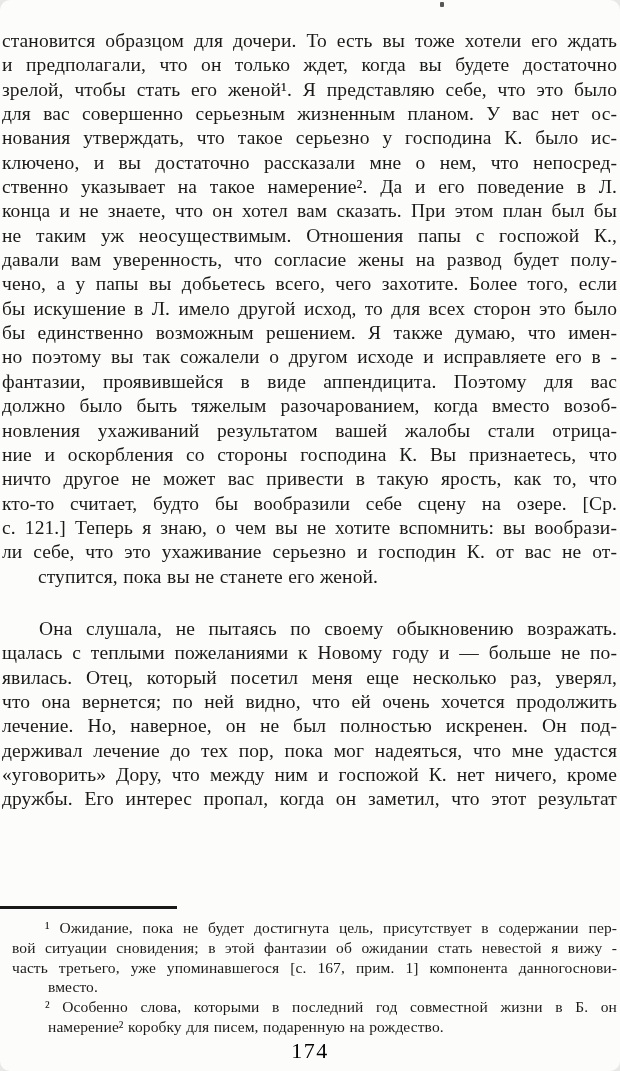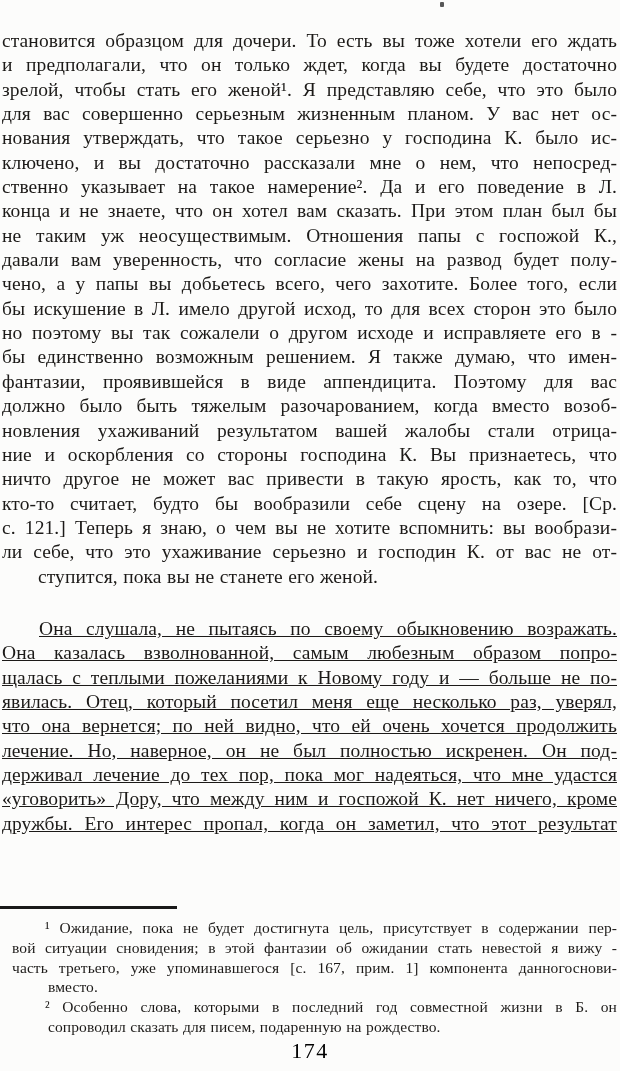--- a/index.html
+++ b/index.html
@@ -9,39 +9,40 @@
   }
   .page {
     position: relative;
     width: 620px;
     height: 1071px;
     margin: 0;
     background: #fcfcfb;
     color: #1c1a18;
     font-family: "Liberation Serif", "DejaVu Serif", serif;
     overflow: hidden;
+    border-radius: 10px;
   }
   .scan-speck {
     position: absolute;
     left: 440px;
     top: 2px;
     width: 4px;
     height: 5px;
     background: #3a3a3a;
     border-radius: 1px;
     opacity: 0.85;
   }
   .main-text {
     position: absolute;
     top: 29px;
     left: 2px;
     right: 3px;
   }
   .para { display: block; }
-  .main-text .para + .para { margin-top: 28px; text-decoration: underline; }
+  .main-text .para + .para { margin-top: 28px; }
   .line {
     display: block;
     text-align: justify;
     text-align-last: justify;
     font-size: 19.5px;
     line-height: 24.35px;
     letter-spacing: 0.1px;
     word-spacing: 0.5px;
     white-space: normal;
     overflow: hidden;
@@ -93,35 +94,34 @@
         <div class="line">зрелой, чтобы стать его женой¹. Я представляю себе, что это было</div>
         <div class="line">для вас совершенно серьезным жизненным планом. У вас нет ос-</div>
         <div class="line">нования утверждать, что такое серьезно у господина К. было ис-</div>
         <div class="line">ключено, и вы достаточно рассказали мне о нем, что непосред-</div>
         <div class="line">ственно указывает на такое намерение². Да и его поведение в Л.</div>
         <div class="line">конца и не знаете, что он хотел вам сказать. При этом план был бы</div>
         <div class="line">не таким уж неосуществимым. Отношения папы с госпожой К.,</div>
         <div class="line">давали вам уверенность, что согласие жены на развод будет полу-</div>
         <div class="line">чено, а у папы вы добьетесь всего, чего захотите. Более того, если</div>
         <div class="line">бы искушение в Л. имело другой исход, то для всех сторон это было</div>
+        <div class="line">бы единственно возможным решением. Я также думаю, что имен-</div>
         <div class="line">но поэтому вы так сожалели о другом исходе и исправляете его в -</div>
-        <div class="line">бы единственно возможным решением. Я также думаю, что имен-</div>
         <div class="line">фантазии, проявившейся в виде аппендицита. Поэтому для вас</div>
         <div class="line">должно было быть тяжелым разочарованием, когда вместо возоб-</div>
         <div class="line">новления ухаживаний результатом вашей жалобы стали отрица-</div>
         <div class="line">ние и оскорбления со стороны господина К. Вы признаетесь, что</div>
         <div class="line">ничто другое не может вас привести в такую ярость, как то, что</div>
         <div class="line">кто-то считает, будто бы вообразили себе сцену на озере. [Ср.</div>
         <div class="line">с. 121.] Теперь я знаю, о чем вы не хотите вспомнить: вы вообрази-</div>
         <div class="line">ли себе, что это ухаживание серьезно и господин К. от вас не от-</div>
         <div class="line nojust">ступится, пока вы не станете его женой.</div>
       </div>
       <div class="para">
         <div class="line indent">Она слушала, не пытаясь по своему обыкновению возражать.</div>
-        <div class="line">Она казалась взволнованной, самым любезным образом попро-</div>
         <div class="line">щалась с теплыми пожеланиями к Новому году и — больше не по-</div>
         <div class="line">явилась. Отец, который посетил меня еще несколько раз, уверял,</div>
         <div class="line">что она вернется; по ней видно, что ей очень хочется продолжить</div>
         <div class="line">лечение. Но, наверное, он не был полностью искренен. Он под-</div>
         <div class="line">держивал лечение до тех пор, пока мог надеяться, что мне удастся</div>
         <div class="line">«уговорить» Дору, что между ним и госпожой К. нет ничего, кроме</div>
         <div class="line">дружбы. Его интерес пропал, когда он заметил, что этот результат</div>
       </div>
     </div>
 
@@ -129,18 +129,18 @@
 
   <div class="footnotes">
       <div class="para">
         <div class="line indent">¹ Ожидание, пока не будет достигнута цель, присутствует в содержании пер-</div>
         <div class="line">вой ситуации сновидения; в этой фантазии об ожидании стать невестой я вижу -</div>
         <div class="line">часть третьего, уже упоминавшегося [с. 167, прим. 1] компонента данногоснови-</div>
         <div class="line nojust">вместо.</div>
       </div>
       <div class="para">
         <div class="line indent">² Особенно слова, которыми в последний год совместной жизни в Б. он</div>
-        <div class="line nojust">сопроводил сказать для писем, подаренную на рождество.</div>
+        <div class="line nojust">намерение² коробку для писем, подаренную на рождество.</div>
       </div>
     </div>
 
   <div class="page-number">174</div>
 </div>
 
 </body></html>

